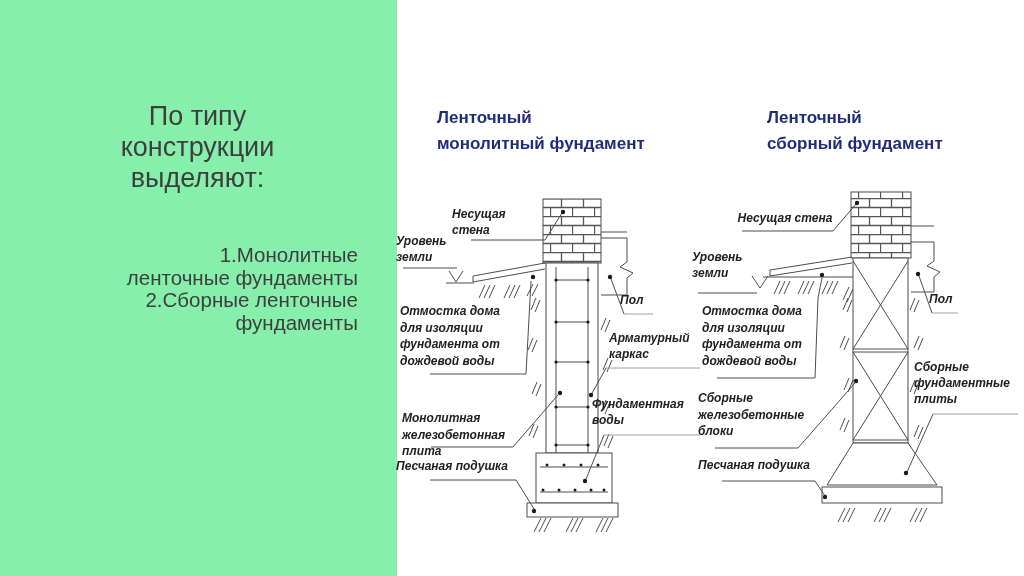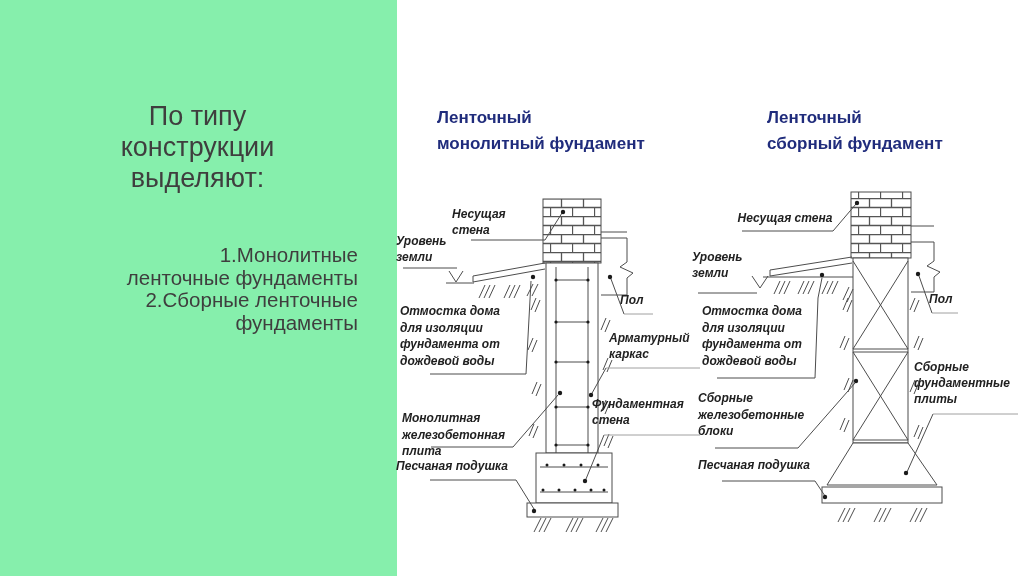--- a/index.html
+++ b/index.html
@@ -287,21 +287,21 @@
 фундамента от
 дождевой воды</div>
   <div id="lbl-d1-slab" class="lbl">Монолитная
 железобетонная
 плита</div>
   <div id="lbl-d1-sand" class="lbl">Песчаная подушка</div>
   <div id="lbl-d1-floor" class="lbl">Пол</div>
   <div id="lbl-d1-rebar" class="lbl">Арматурный
 каркас</div>
   <div id="lbl-d1-plate" class="lbl">Фундаментная
-стена</div>
+воды</div>
 
   <div id="lbl-d2-wall" class="lbl">Несущая стена</div>
   <div id="lbl-d2-ground" class="lbl">Уровень
 земли</div>
   <div id="lbl-d2-blind" class="lbl">Отмостка дома
 для изоляции
 фундамента от
 дождевой воды</div>
   <div id="lbl-d2-blocks" class="lbl">Сборные
 железобетонные

